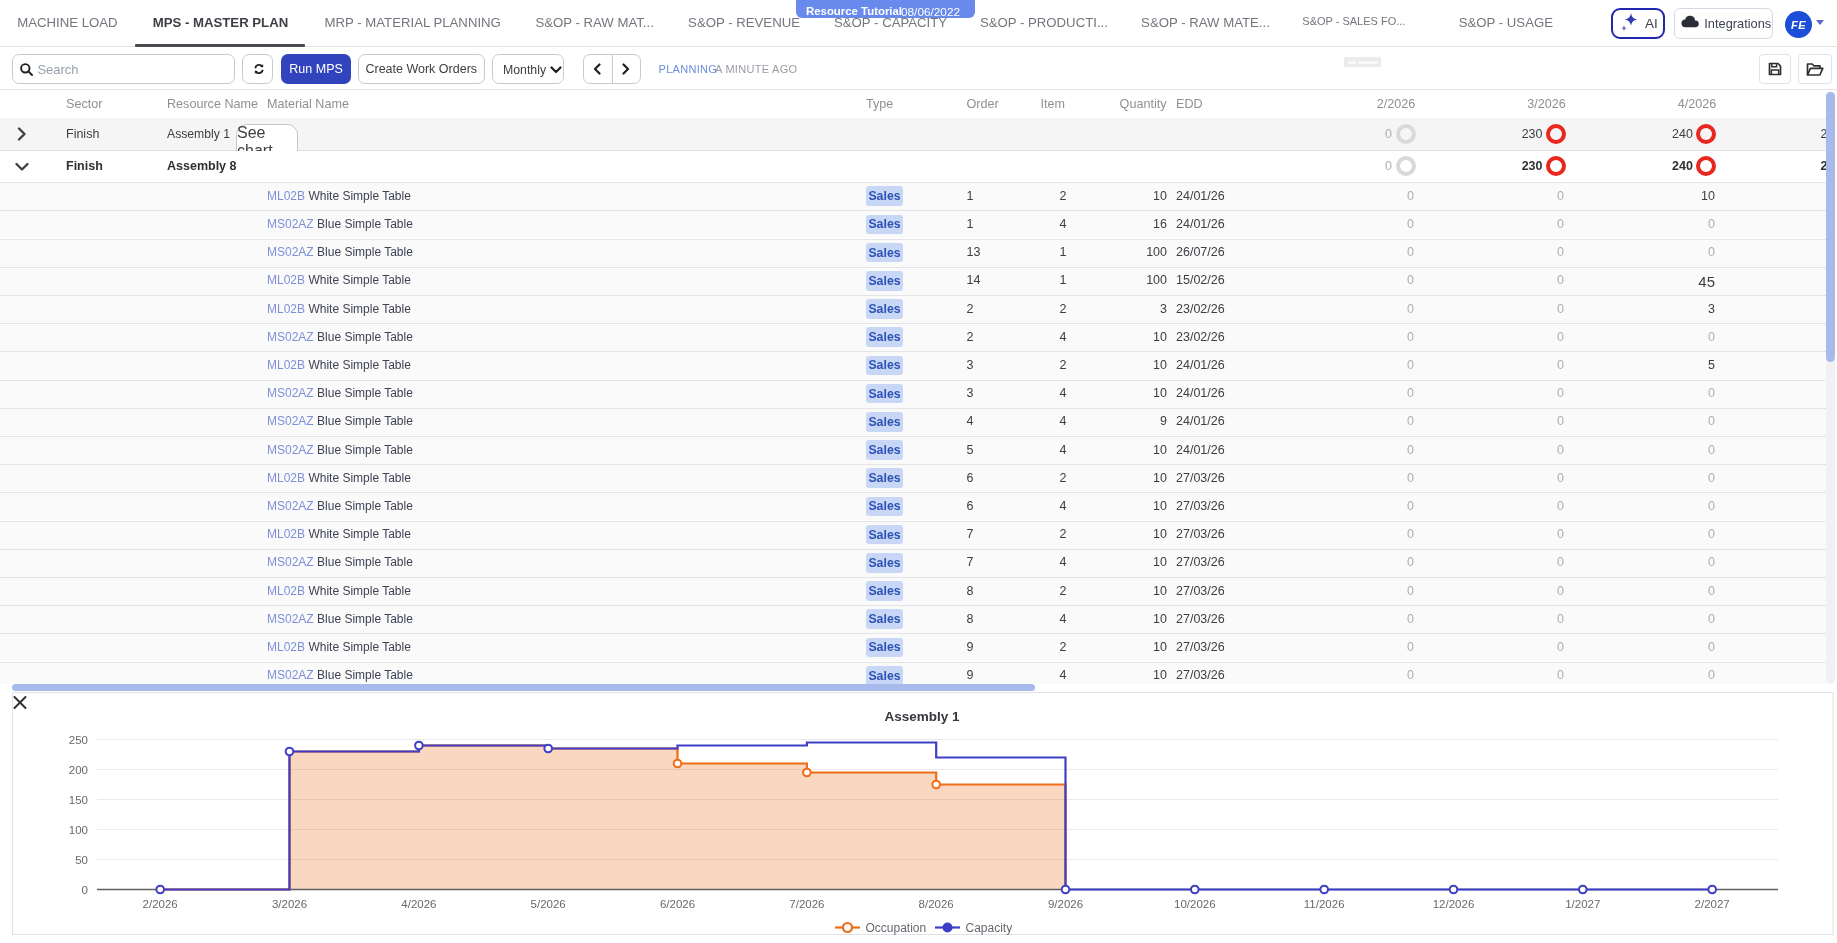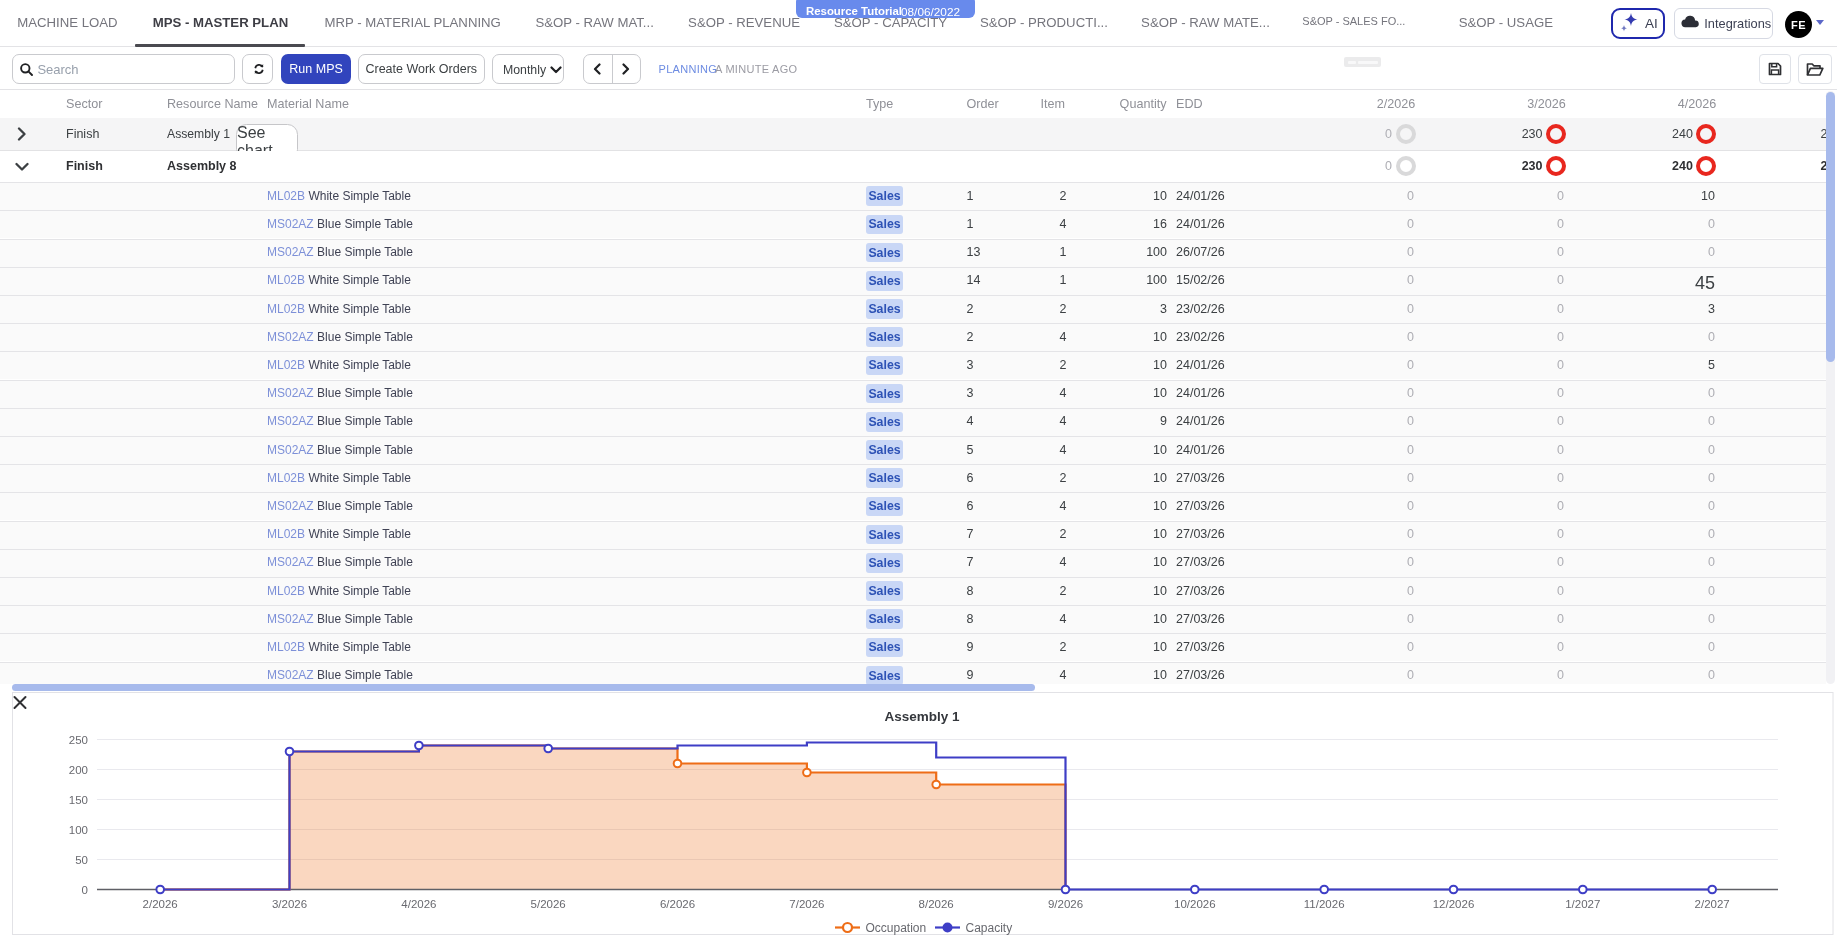--- a/index.html
+++ b/index.html
@@ -26,21 +26,21 @@
 <svg style="position:absolute;left:1618px;top:12px" width="26" height="24" viewBox="0 0 26 24">
 <path d="M13 1 C13.8 5.2 15.3 6.7 19.5 7.5 C15.3 8.3 13.8 9.8 13 14 C12.2 9.8 10.7 8.3 6.5 7.5 C10.7 6.7 12.2 5.2 13 1 Z" fill="#343bb0"></path>
 <path d="M6 13 C6.4 15.1 7.1 15.9 9.2 16.3 C7.1 16.7 6.4 17.4 6 19.5 C5.6 17.4 4.9 16.7 2.8 16.3 C4.9 15.9 5.6 15.1 6 13 Z" fill="#7078c0"></path>
 </svg>
 <div class="t" style="position:absolute;left:1645px;top:15.5px;font-size:13.5px;color:#3b3f52;">AI</div>
 <div style="position:absolute;left:1674px;top:7.5px;width:99px;height:31.5px;border:1px solid #d6d9e3;border-radius:6px;background:#fff;"></div>
 <svg style="position:absolute;left:1681px;top:14px" width="19" height="15" viewBox="0 0 19 15">
 <path d="M14.8 13.2 H4.6 a3.9 3.9 0 0 1 -0.5 -7.8 a5.1 5.1 0 0 1 10 1.2 a3.3 3.3 0 0 1 0.7 6.6 Z" fill="#2b2d36"></path>
 </svg>
 <div class="t" style="position:absolute;left:1704.3px;top:16px;font-size:12.8px;color:#3b3f52;">Integrations</div>
-<div style="position:absolute;left:1785px;top:11px;width:27px;height:27px;background:#000000;border-radius:50%;color:#fff;font-size:11px;font-weight:700;display:flex;align-items:center;justify-content:center;letter-spacing:.5px;">FE</div>
+<div style="position:absolute;left:1785px;top:11px;width:27px;height:27px;background:#1d4ed8;border-radius:50%;color:#fff;font-size:11px;font-weight:700;display:flex;align-items:center;justify-content:center;letter-spacing:.5px;font-style:italic;">FE</div>
 <div style="position:absolute;left:1816.3px;top:20.4px;width:0px;height:0px;border-left:4px solid transparent;border-right:4px solid transparent;border-top:5.5px solid #5b67c8;"></div>
 <div style="position:absolute;left:0px;top:47px;width:1837px;height:43px;background:#fff;border-bottom:1px solid #e3e3e6;"></div>
 <div style="position:absolute;left:12.2px;top:54.2px;width:222.5px;height:29.4px;border:1px solid #c9cace;border-radius:7px;background:#fff;"></div>
 <svg style="position:absolute;left:19.5px;top:63px" width="13" height="13" viewBox="0 0 13 13">
 <circle cx="5.3" cy="5.3" r="4.2" fill="none" stroke="#1f2023" stroke-width="1.9"></circle>
 <line x1="8.4" y1="8.4" x2="12" y2="12" stroke="#1f2023" stroke-width="1.9" stroke-linecap="round"></line>
 </svg>
 <div class="t" style="position:absolute;left:37.4px;top:62.3px;font-size:13px;color:#98a0ac;">Search</div>
 <div style="position:absolute;left:242.4px;top:54.2px;width:30.5px;height:29.4px;border:1px solid #c9cace;border-radius:7px;background:#fff;"></div>
 <svg style="position:absolute;left:252.5px;top:63px" width="12" height="12" viewBox="0 0 24 24">
@@ -152,21 +152,21 @@
 <div class="t" style="font-size:12.5px;color:#aeaeb4;font-weight:400;top:155.1px;right:110.5px;">0</div>
 <div style="position:absolute;left:0px;top:176.7px;width:1825.5px;height:28.2px;background:#fafafa;border-top:1px solid #e4e4e7;"></div>
 <div class="t" style="font-size:12px;color:#3c4043;font-weight:400;top:183.29999999999998px;left:267px;"><span style="color:#7d90d8">ML02B</span> <span style="color:#3f4254">White Simple Table</span></div>
 <div style="position:absolute;left:866px;top:181.04999999999998px;width:37px;height:19.5px;background:#c9d7f6;border-radius:3px;color:#2d52b5;font-size:12.3px;font-weight:700;display:flex;align-items:center;justify-content:center;">Sales</div>
 <div class="t" style="font-size:12.5px;color:#3c4043;font-weight:400;top:183.29999999999998px;left:966.5px;">14</div>
 <div class="t" style="font-size:12.5px;color:#3c4043;font-weight:400;top:183.29999999999998px;right:759.0px;">1</div>
 <div class="t" style="font-size:12.5px;color:#3c4043;font-weight:400;top:183.29999999999998px;right:658.5px;">100</div>
 <div class="t" style="font-size:12.5px;color:#3c4043;font-weight:400;top:183.29999999999998px;left:1176px;">15/02/26</div>
 <div class="t" style="font-size:12.5px;color:#aeaeb4;font-weight:400;top:183.29999999999998px;right:411.5px;">0</div>
 <div class="t" style="font-size:12.5px;color:#aeaeb4;font-weight:400;top:183.29999999999998px;right:261.5px;">0</div>
-<div class="t" style="font-size:18px;color:#3c4043;font-weight:400;top:183.29999999999998px;right:110.5px;">45</div>
+<div class="t" style="font-size:15px;color:#3c4043;font-weight:400;top:183.29999999999998px;right:110.5px;">45</div>
 <div style="position:absolute;left:0px;top:204.89999999999998px;width:1825.5px;height:28.2px;background:#fafafa;border-top:1px solid #e4e4e7;"></div>
 <div class="t" style="font-size:12px;color:#3c4043;font-weight:400;top:211.49999999999997px;left:267px;"><span style="color:#7d90d8">ML02B</span> <span style="color:#3f4254">White Simple Table</span></div>
 <div style="position:absolute;left:866px;top:209.24999999999997px;width:37px;height:19.5px;background:#c9d7f6;border-radius:3px;color:#2d52b5;font-size:12.3px;font-weight:700;display:flex;align-items:center;justify-content:center;">Sales</div>
 <div class="t" style="font-size:12.5px;color:#3c4043;font-weight:400;top:211.49999999999997px;left:966.5px;">2</div>
 <div class="t" style="font-size:12.5px;color:#3c4043;font-weight:400;top:211.49999999999997px;right:759.0px;">2</div>
 <div class="t" style="font-size:12.5px;color:#3c4043;font-weight:400;top:211.49999999999997px;right:658.5px;">3</div>
 <div class="t" style="font-size:12.5px;color:#3c4043;font-weight:400;top:211.49999999999997px;left:1176px;">23/02/26</div>
 <div class="t" style="font-size:12.5px;color:#aeaeb4;font-weight:400;top:211.49999999999997px;right:411.5px;">0</div>
 <div class="t" style="font-size:12.5px;color:#aeaeb4;font-weight:400;top:211.49999999999997px;right:261.5px;">0</div>
 <div class="t" style="font-size:12.5px;color:#3c4043;font-weight:400;top:211.49999999999997px;right:110.5px;">3</div>

